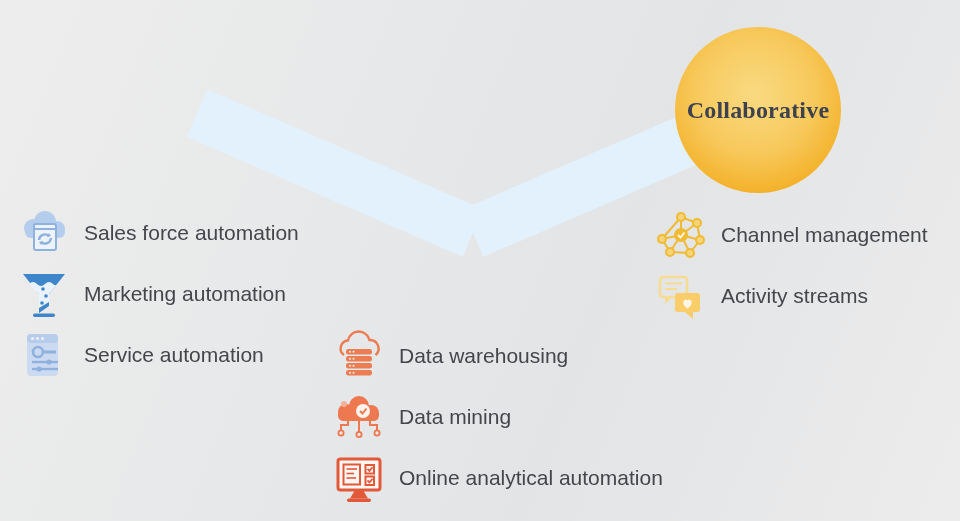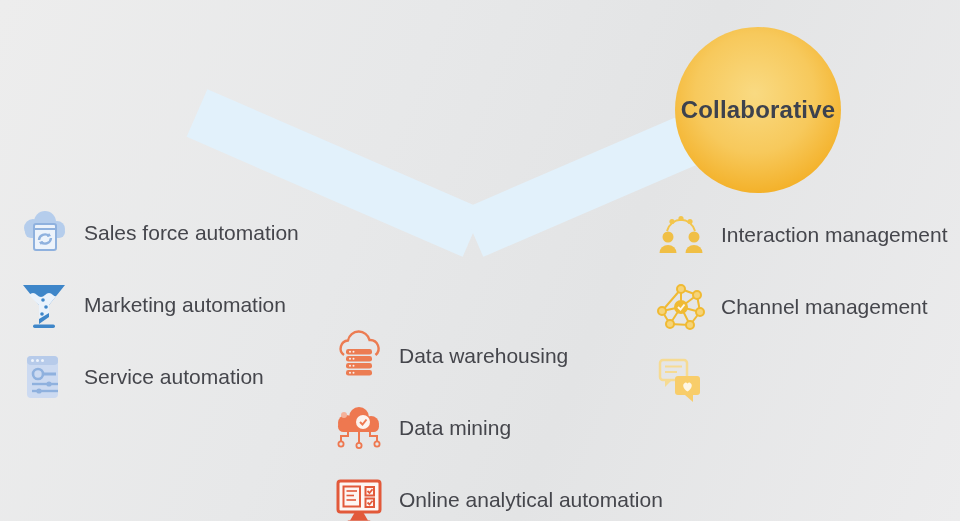--- a/index.html
+++ b/index.html
@@ -18,22 +18,23 @@
     left:115px; top:31px; width:164px; height:164px;
     background: radial-gradient(circle at 45% 40%, #93b1da 0%, #7b9fd2 35%, #4a83c0 72%, #3a74b4 100%);
   }
   .bubble-analytical {
     left:391px; top:151px; width:164px; height:164px;
     background: radial-gradient(circle at 48% 42%, #f2a482 0%, #ef835c 40%, #e45b30 76%, #dd4d23 100%);
   }
   .bubble-collaborative {
     left:675px; top:27px; width:166px; height:166px;
     background: radial-gradient(circle at 48% 40%, #f9da82 0%, #f7c95c 45%, #f3ae23 80%, #efa71d 100%);
-  }
-  .group { position:absolute; display:flex; flex-direction:column; gap:20px; }
+    font-family: Liberation Serif, serif;
+  }
+  .group { position:absolute; display:flex; flex-direction:column; gap:9px; }
   .group-operational  { left:18px;  top:207px; }
   .group-analytical   { left:333px; top:330px; }
   .group-collaborative{ left:655px; top:209px; }
   .item { display:flex; align-items:center; gap:14px; height:52px; }
   .item .label { font-size:21px; color:#45464c; white-space:nowrap; }
   .icon { width:52px; height:52px; flex:0 0 52px; display:inline-block; }
   .icon svg { width:100%; height:100%; display:block; }
 </style>
 </head>
 <body>
@@ -163,37 +164,20 @@
           <path d="M34.5 28.5 l2 2 l3 -3.8" stroke="#e2593a" stroke-width="1.8" fill="none"></path>
           <path d="M22 38 l-5 8.5 h18 l-5 -8.5 z" fill="#e2593a"></path>
           <rect x="14" y="46.5" width="24" height="3.5" rx="1.7" fill="#e2593a"></rect>
         </svg>
       </span>
       <span class="label">Online analytical automation</span>
     </div>
   </div>
 
   <div class="group group-collaborative">
-    <div class="item">
-      <span class="icon">
-        <svg viewBox="0 0 52 52">
-          <path d="M12 22 C17 7, 35 7, 40 22" fill="none" stroke="#f3c54b" stroke-width="2"></path>
-          <circle cx="17" cy="12.5" r="2.6" fill="#f3c54b"></circle>
-          <circle cx="26" cy="9.5" r="2.6" fill="#f3c54b"></circle>
-          <circle cx="35" cy="12.5" r="2.6" fill="#f3c54b"></circle>
-          <g fill="#f0bf45">
-            <circle cx="13" cy="28" r="5.5"></circle>
-            <path d="M4.5 44 a8.5 8 0 0 1 17 0 z"></path>
-            <circle cx="39" cy="28" r="5.5"></circle>
-            <path d="M30.5 44 a8.5 8 0 0 1 17 0 z"></path>
-          </g>
-        </svg>
-      </span>
-      <span class="label">Interaction management</span>
-    </div>
     <div class="item">
       <span class="icon">
         <svg viewBox="0 0 52 52">
           <g stroke="#f0ba33" stroke-width="2">
             <line x1="26" y1="26" x2="26" y2="8"></line>
             <line x1="26" y1="26" x2="42" y2="14"></line>
             <line x1="26" y1="26" x2="45" y2="31"></line>
             <line x1="26" y1="26" x2="35" y2="44"></line>
             <line x1="26" y1="26" x2="15" y2="43"></line>
             <line x1="26" y1="26" x2="7" y2="30"></line>
@@ -223,16 +207,17 @@
         <svg viewBox="0 0 52 52">
           <rect x="5" y="7" width="27" height="20" rx="3" fill="none" stroke="#f6db93" stroke-width="2.5"></rect>
           <path d="M10 27 v7 l7 -7 z" fill="#f6db93"></path>
           <line x1="10" y1="13.5" x2="27" y2="13.5" stroke="#f6db93" stroke-width="2"></line>
           <line x1="10" y1="19" x2="22" y2="19" stroke="#f6db93" stroke-width="2"></line>
           <rect x="20" y="23" width="25" height="19" rx="3" fill="#f8cd6a"></rect>
           <path d="M38 42 v7 l-8 -7 z" fill="#f8cd6a"></path>
           <path d="M32.5 38.5 c-4.5 -3.2 -5.5 -7 -2.8 -8.6 c1.7 -1 2.8 0.3 2.8 1.1 c0 -0.8 1.1 -2.1 2.8 -1.1 c2.7 1.6 1.7 5.4 -2.8 8.6 z" fill="#fdf6e6"></path>
         </svg>
       </span>
+      <span class="label">Activity streams</span>
     </div>
   </div>
 
 </div>
 
 </body></html>

